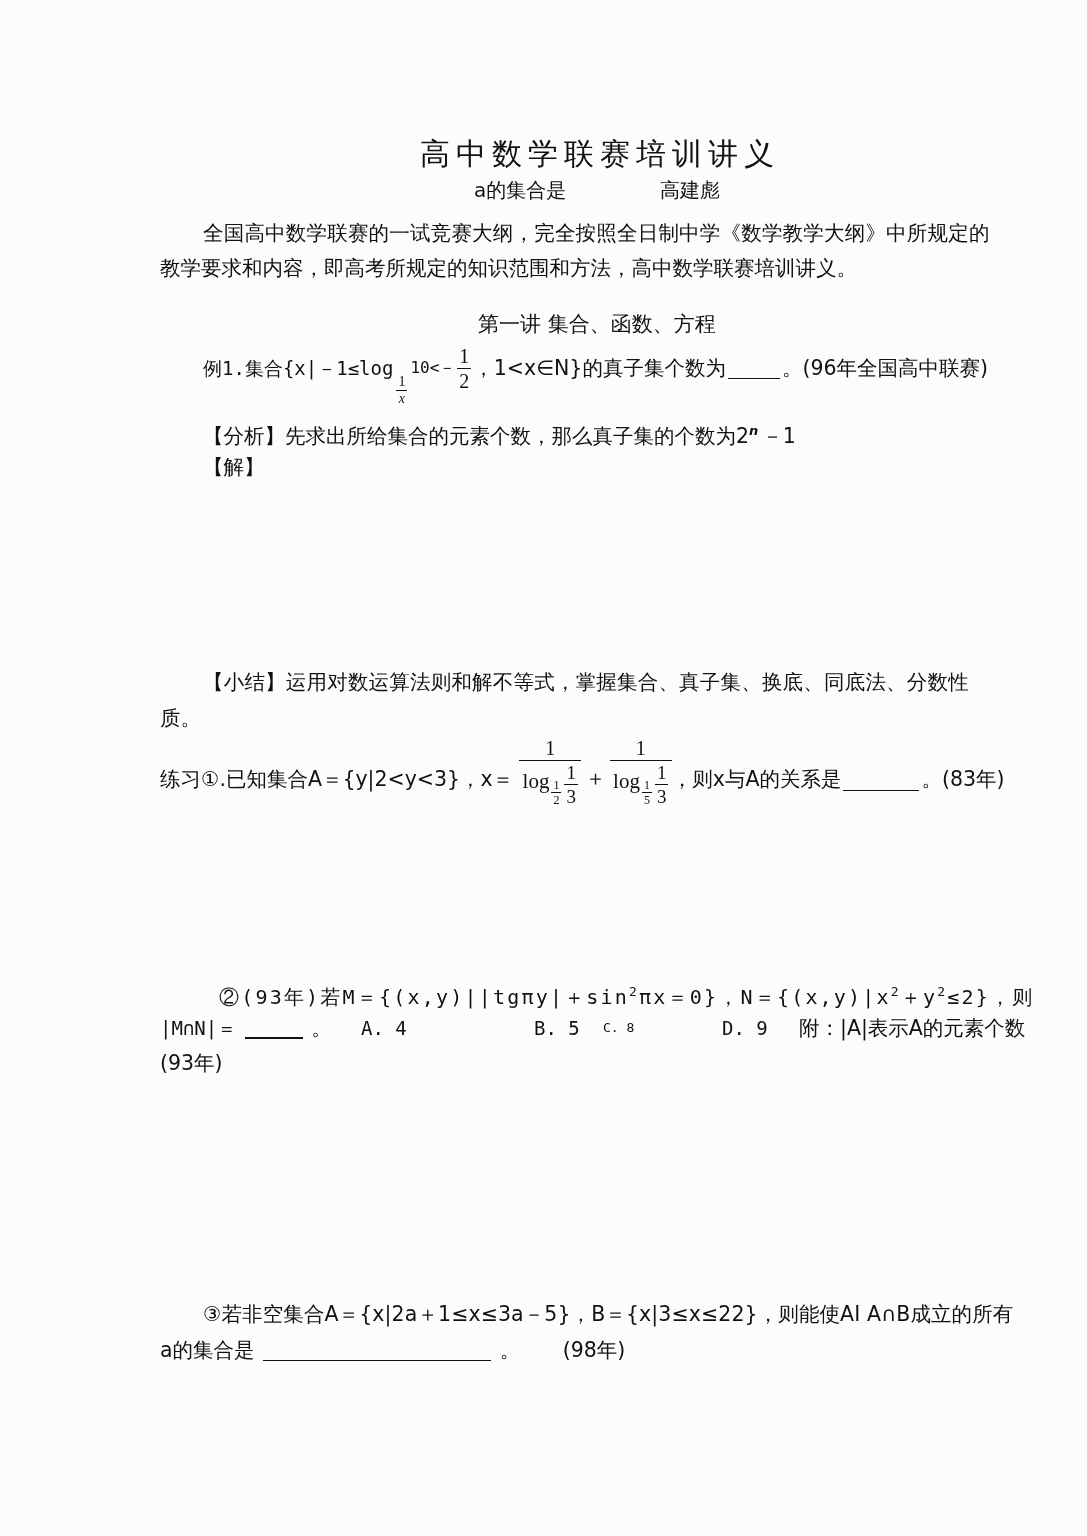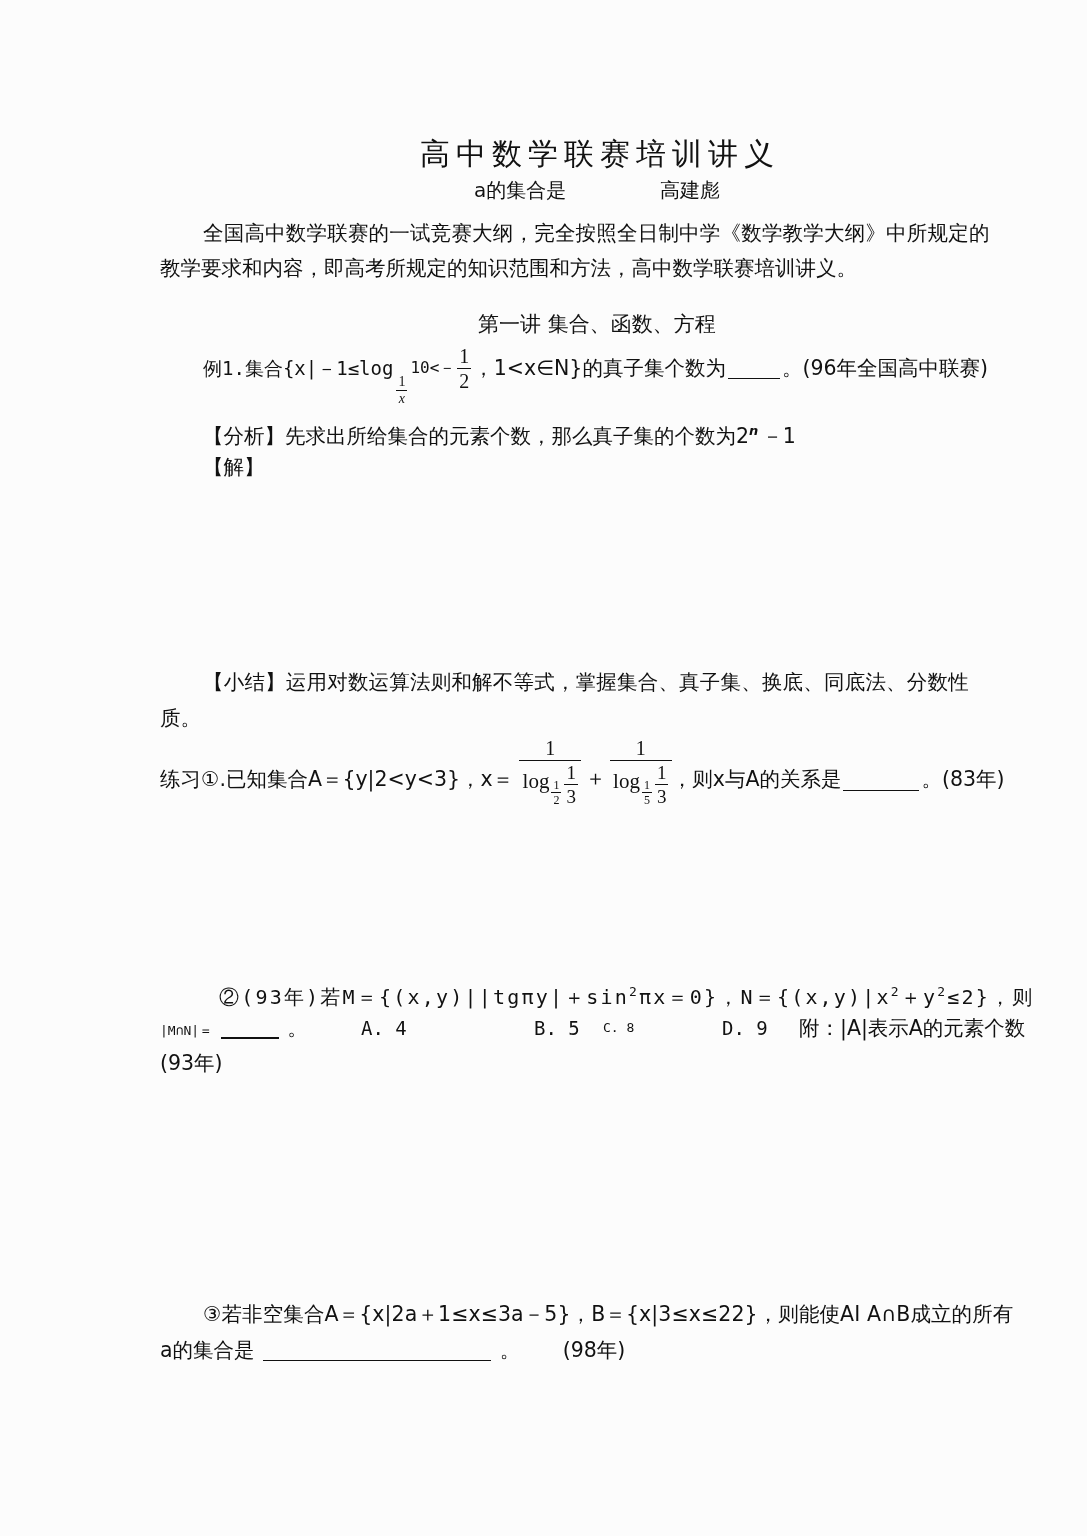--- a/index.html
+++ b/index.html
@@ -135,21 +135,21 @@
   </span>
   <span style="margin-top:14px;">，则x与A的关系是</span>
   <span class="blank" style="width:76px; margin:36px 2px 0;"></span>
   <span style="margin-top:14px;">。(83年)</span>
 </div>
 
 <div class="abs body-line mono" style="left:203px; top:980px; font-size:20px; letter-spacing:2.2px;margin-left:16px;">
   <span>②(93年)若M＝{(x,y)||tgπy|＋sin</span><sup style="font-size:13px;">2</sup><span>πx＝0}，N＝{(x,y)|x</span><sup style="font-size:13px;">2</sup><span>＋y</span><sup style="font-size:13px;">2</sup><span>≤2}，则</span>
 </div>
 <div class="abs body-line" style="left:160px; top:1016px;">
-  <span class="mono" style="font-size:13px;">|M∩N|＝</span>
+  <span class="mono" style="font-size:19px;">|M∩N|＝</span>
   <span class="blank thick" style="width:58px; margin:0 2px; position:relative; top:4px;"></span>
   <span>。</span>
 </div>
 <div class="abs body-line mono" style="left:361px; top:1016px; font-size:19px;">A. 4</div>
 <div class="abs body-line mono" style="left:499px; top:1016px; font-size:19px;margin-left:35px;">B. 5</div>
 <div class="abs body-line mono" style="left:603px; top:1016px; font-size:13px;">C. 8</div>
 <div class="abs body-line mono" style="left:722px; top:1016px; font-size:19px;">D. 9</div>
 <div class="abs body-line" style="left:799px; top:1016px;">附：|A|表示A的元素个数</div>
 <div class="abs body-line" style="left:160px; top:1051px;">(93年)</div>
 

